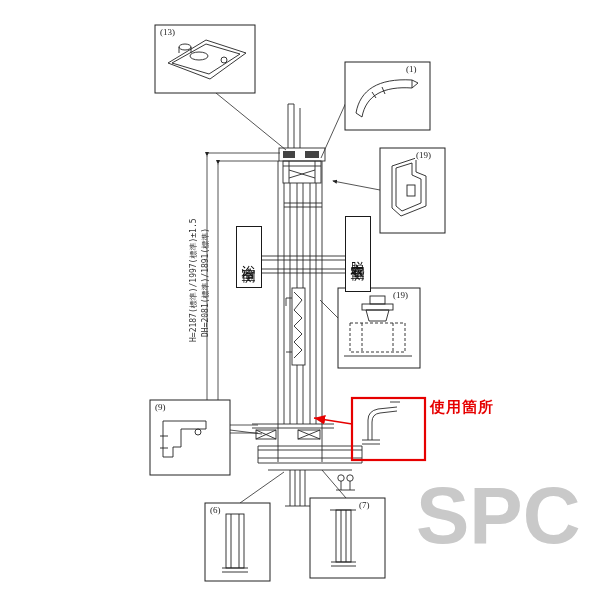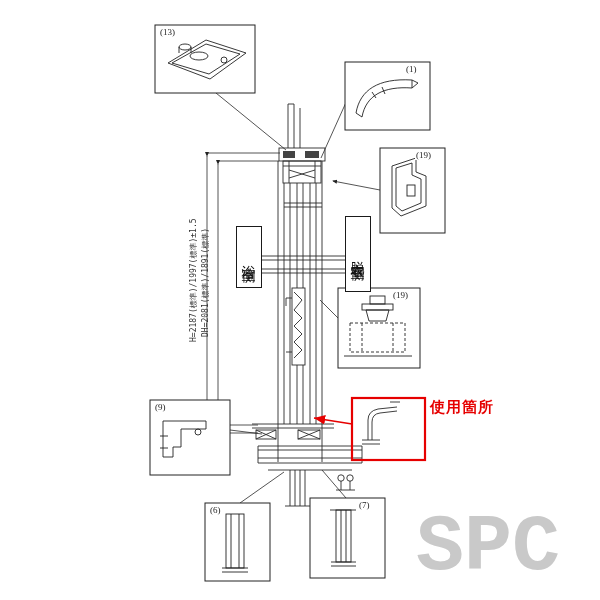--- a/index.html
+++ b/index.html
@@ -10,23 +10,23 @@
                font-family:Liberation Serif, serif;background:#fff;padding:0 1px;line-height:1;text-align:right;}
   .vlabel{position:absolute;border:1.6px solid #1a1a1a;background:#fff;
           writing-mode:vertical-rl;text-orientation:upright;
           display:flex;align-items:center;justify-content:center;
           font-size:14px;color:#111;letter-spacing:2px;line-height:1;}
   .dim-text{position:absolute;font-size:8px;color:#333;white-space:nowrap;
             transform:rotate(-90deg);transform-origin:0 0;
             font-family:"DejaVu Sans Mono",monospace;}
   .usage{position:absolute;left:430px;top:398px;color:#e60000;
          font-size:15px;font-weight:bold;letter-spacing:1px;}
-  .watermark{position:absolute;left:416px;top:508px;font-size:80px;line-height:1;
+  .watermark{position:absolute;left:416px;top:476px;font-size:80px;line-height:1;
              font-weight:900;color:#c9c9c9;letter-spacing:0;
-             font-family:Liberation Mono, monospace;}
+             font-family:Liberation Sans, sans-serif;}
 </style>
 </head>
 <body>
 
 <div class="canvas">
 
   <svg class="linework" width="600" height="600" viewBox="0 0 600 600">
     <defs>
       <marker id="arrR" markerWidth="9" markerHeight="9" refX="7" refY="3" orient="auto">
         <path d="M0,0 L7,3 L0,6 Z" fill="#e60000"></path>

